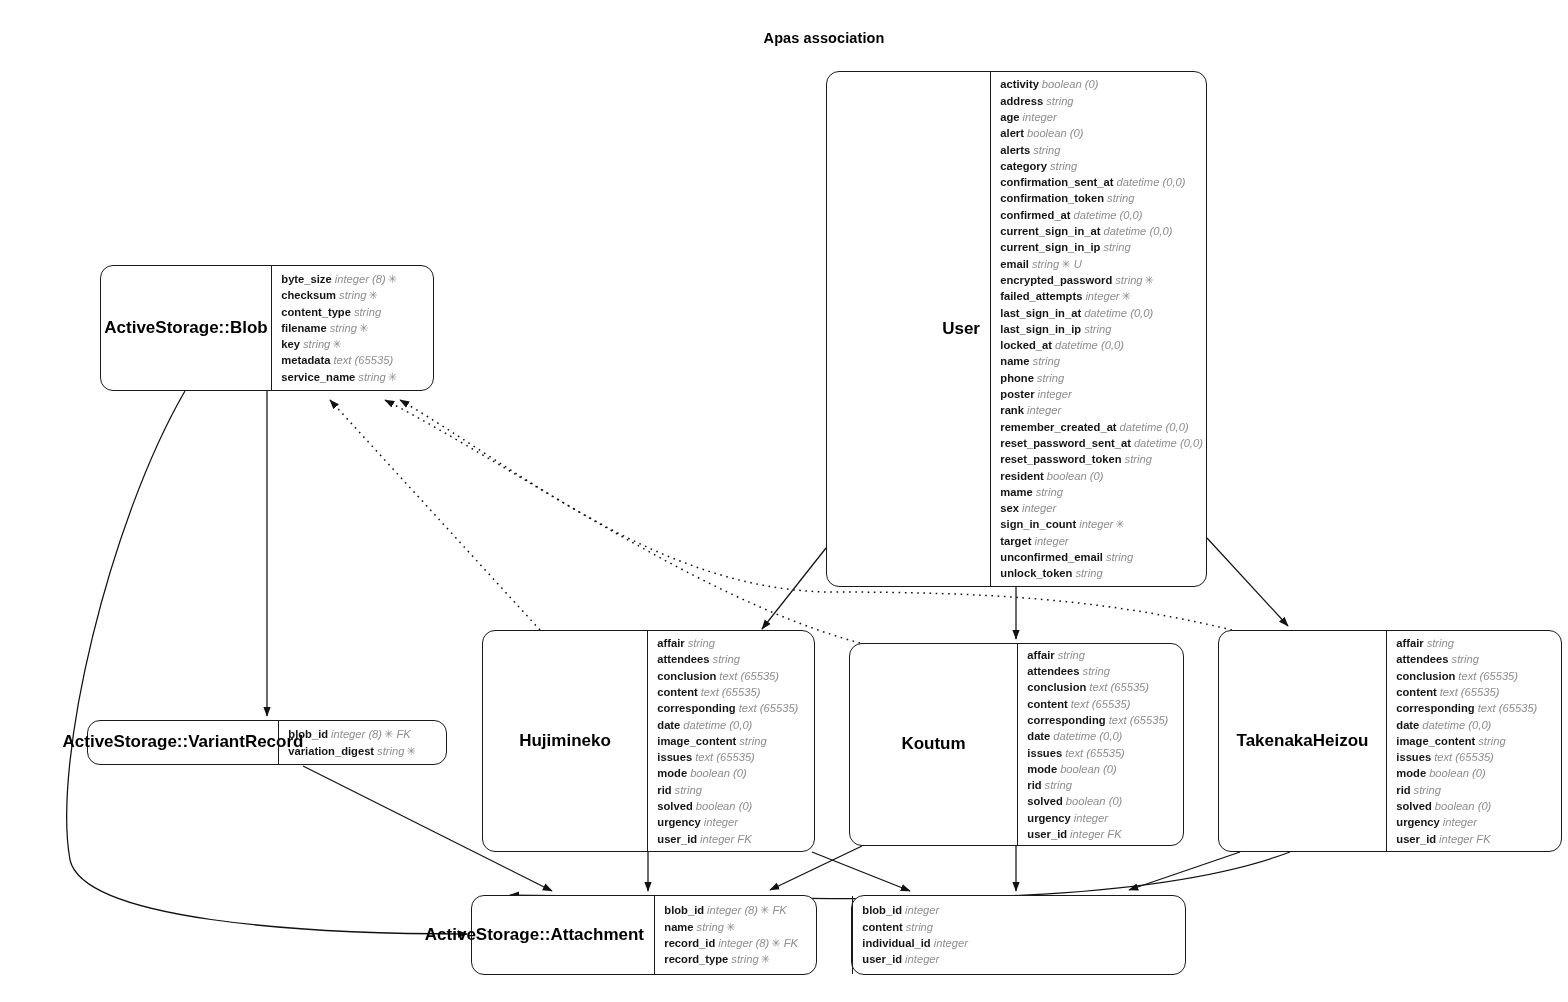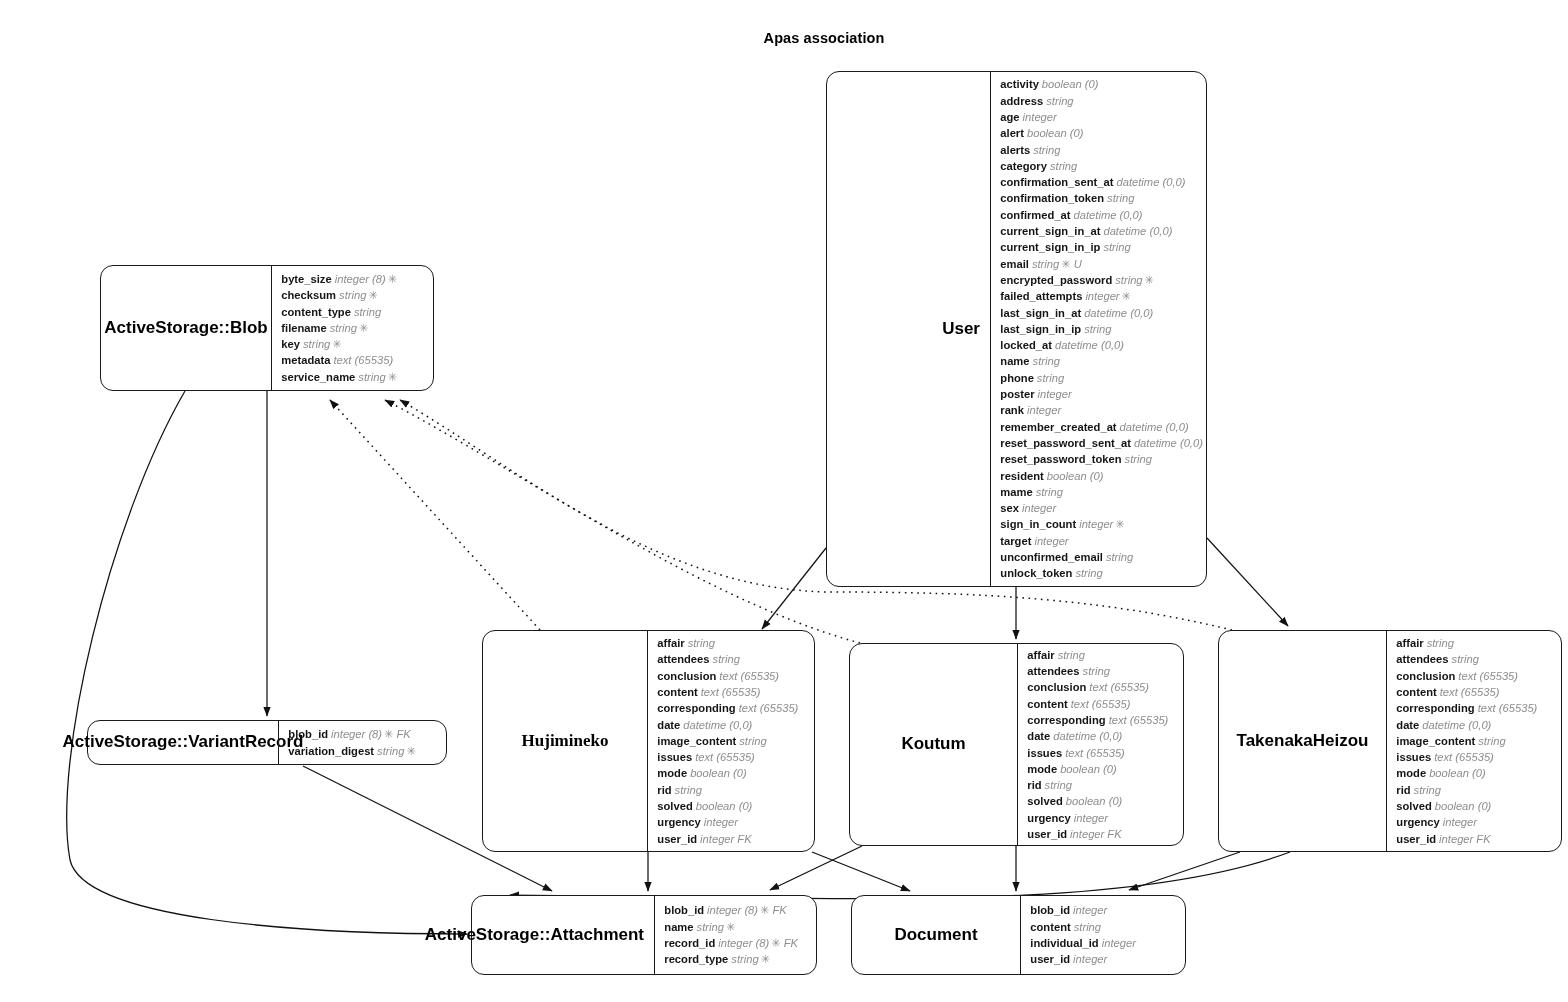--- a/index.html
+++ b/index.html
@@ -108,21 +108,21 @@
     margin-left: 3px;
   }
   
   #ent-user            { left: 826px;  top: 71px;  width: 381px; height: 516px; }
   #ent-user .entity-name-cell  { width: 163px; justify-content: flex-end; }
   #ent-blob            { left: 100px;  top: 265px; width: 334px; height: 126px; }
   #ent-blob .entity-name-cell  { width: 170px; }
   #ent-variantrecord   { left: 87px;   top: 720px; width: 360px; height: 45px; }
   #ent-variantrecord .entity-name-cell { width: 190px; }
   #ent-hujimineko      { left: 482px;  top: 630px; width: 333px; height: 222px; }
-  #ent-hujimineko .entity-name-cell { width: 164px; font-family: Liberation Serif, serif; }
+  #ent-hujimineko .entity-name-cell { width: 164px; }
   #ent-koutum          { left: 849px;  top: 643px; width: 335px; height: 203px; }
   #ent-koutum .entity-name-cell { width: 167px; }
   #ent-takenakaheizou  { left: 1218px; top: 630px; width: 344px; height: 222px; }
   #ent-takenakaheizou .entity-name-cell { width: 167px; }
   #ent-attachment      { left: 471px;  top: 895px; width: 346px; height: 80px; }
   #ent-attachment .entity-name-cell { width: 182px; justify-content: flex-end; }
   #ent-document        { left: 851px;  top: 895px; width: 335px; height: 80px; }
   #ent-document .entity-name-cell { width: 168px; }
 </style>
 </head>
@@ -312,23 +312,20 @@
     <div class="entity-divider"></div>
     <div class="fields">
         <div class="field-row"><span class="fname">blob_id</span><span class="ftype">integer (8)</span><span class="fmark">✳</span><span class="ffk">FK</span></div>
         <div class="field-row"><span class="fname">name</span><span class="ftype">string</span><span class="fmark">✳</span></div>
         <div class="field-row"><span class="fname">record_id</span><span class="ftype">integer (8)</span><span class="fmark">✳</span><span class="ffk">FK</span></div>
         <div class="field-row"><span class="fname">record_type</span><span class="ftype">string</span><span class="fmark">✳</span></div>
       </div>
   </div>
 
   <div class="entity" id="ent-document">
-    <div class="entity-name-cell">
-      <div class="entity-name">Document</div>
-    </div>
     <div class="entity-divider"></div>
     <div class="fields">
         <div class="field-row"><span class="fname">blob_id</span><span class="ftype">integer</span></div>
         <div class="field-row"><span class="fname">content</span><span class="ftype">string</span></div>
         <div class="field-row"><span class="fname">individual_id</span><span class="ftype">integer</span></div>
         <div class="field-row"><span class="fname">user_id</span><span class="ftype">integer</span></div>
       </div>
   </div>
 
 </div>

